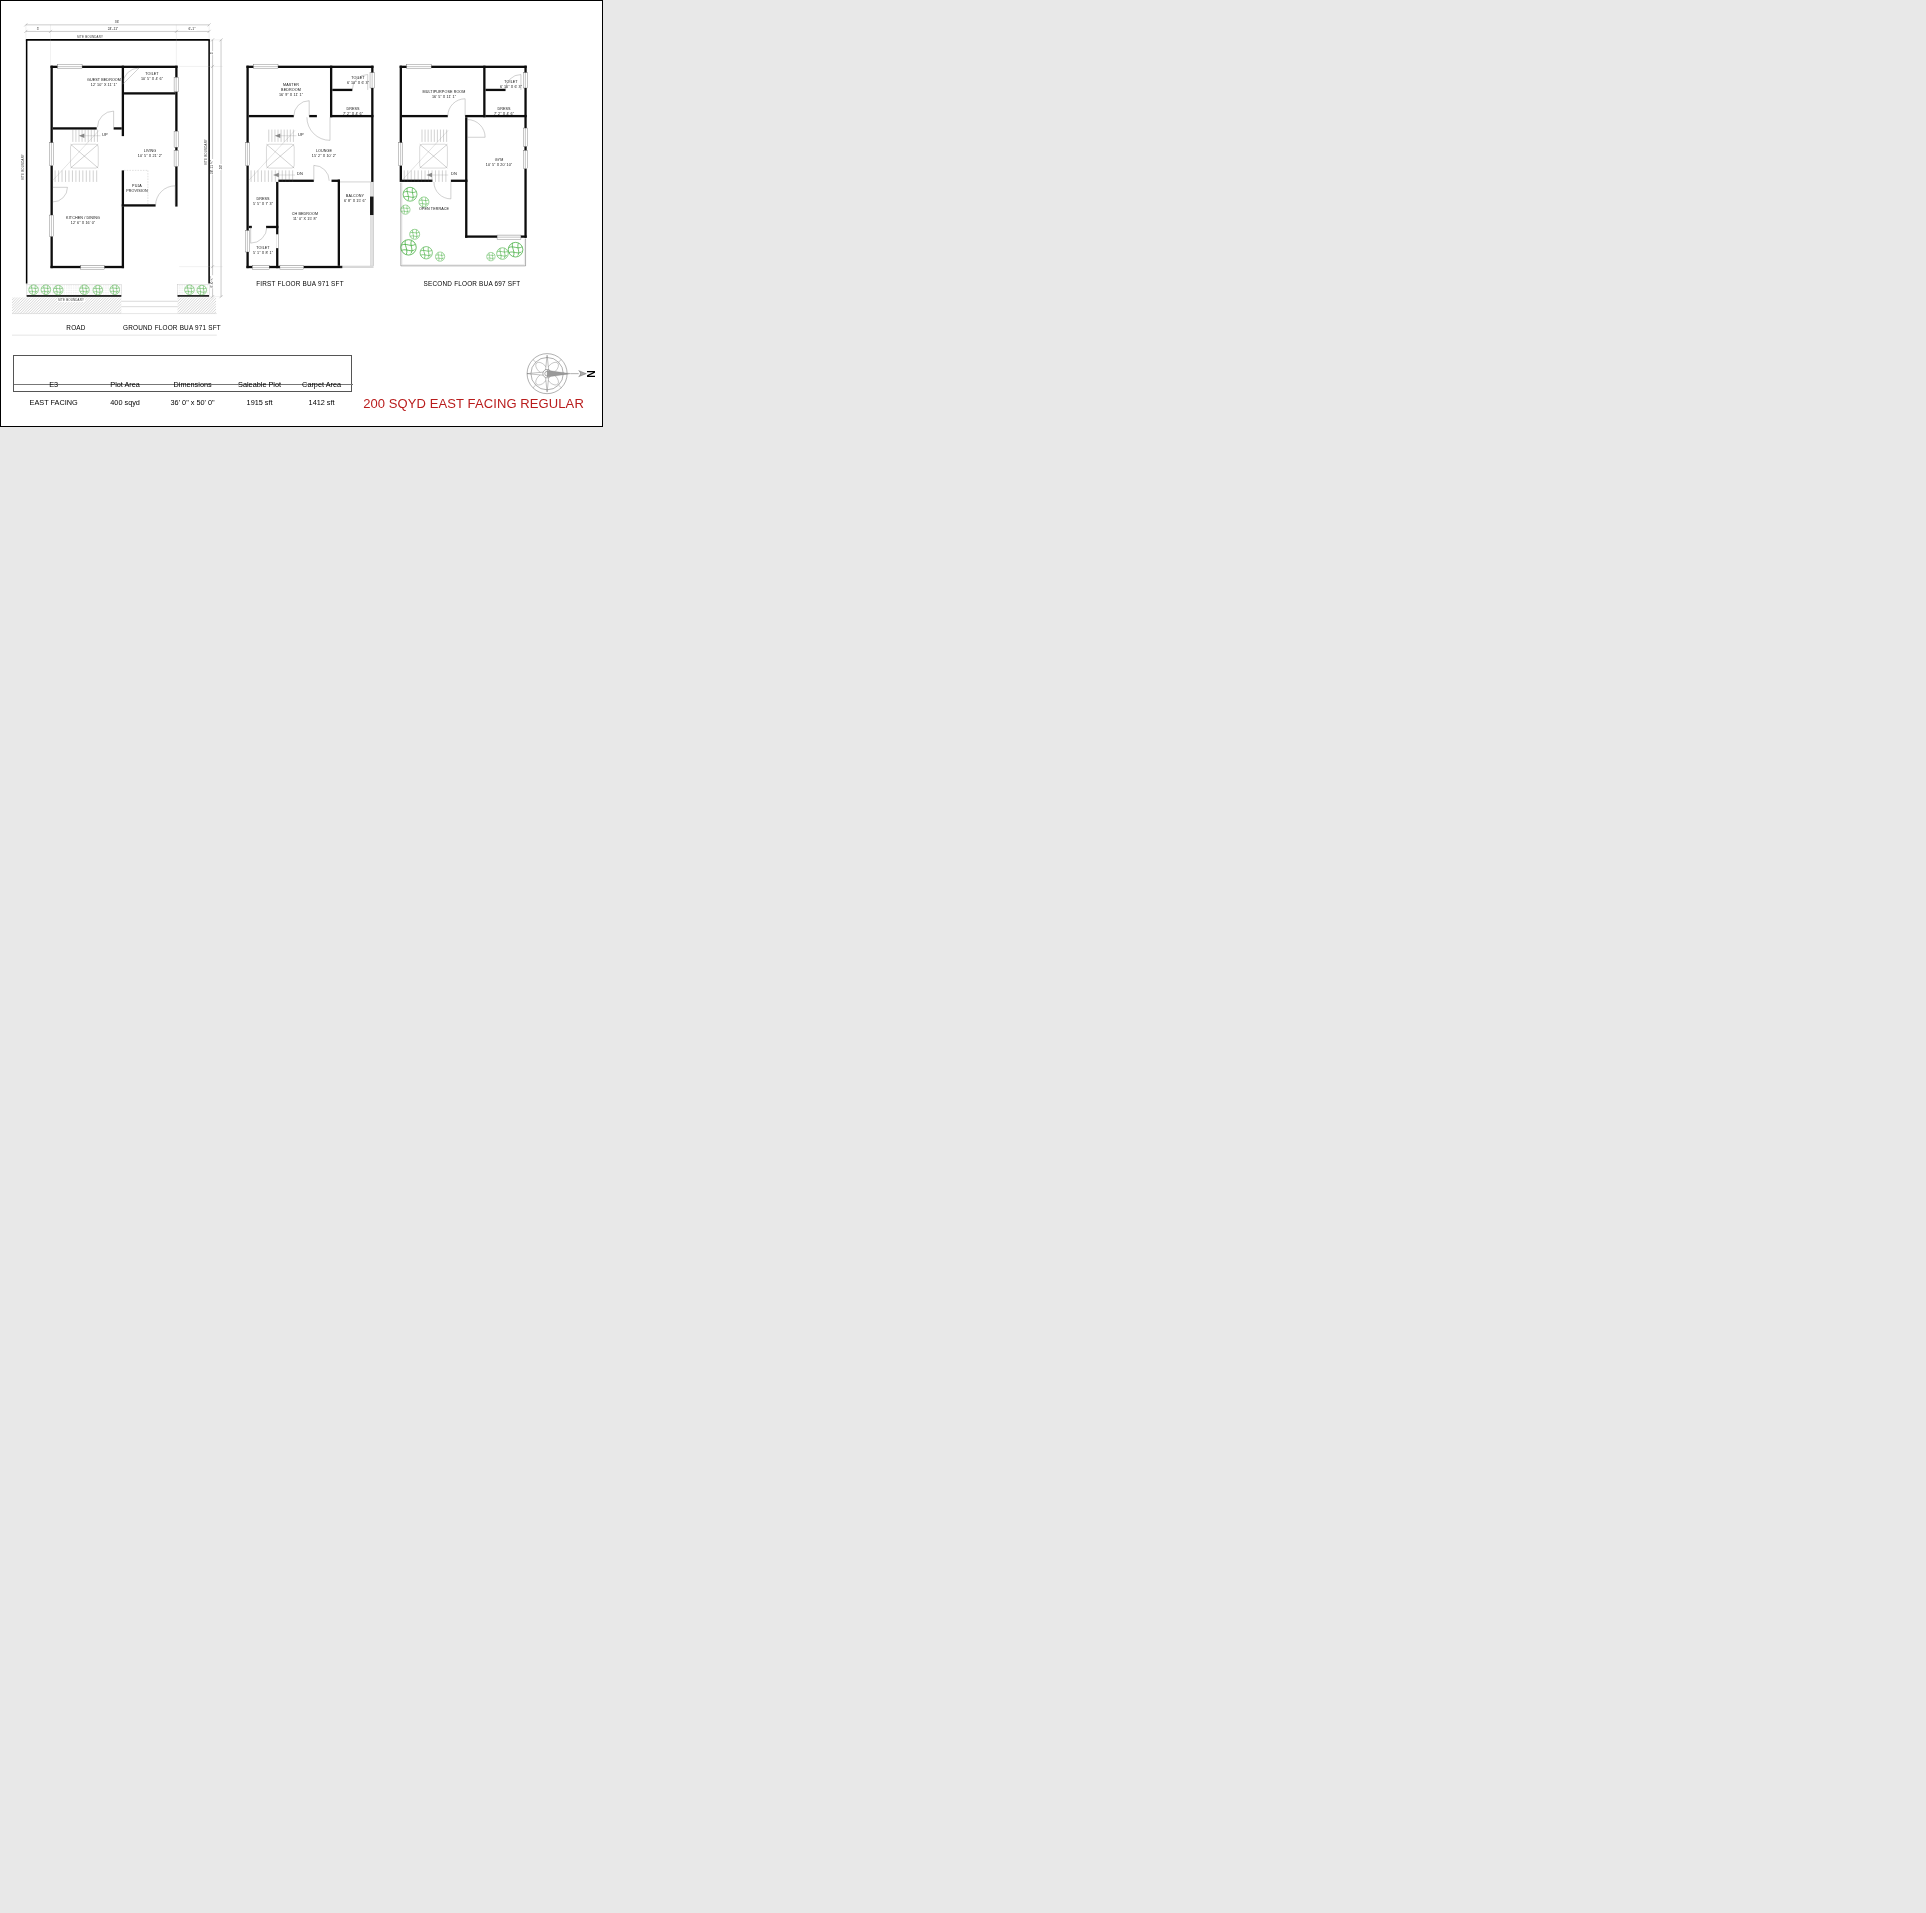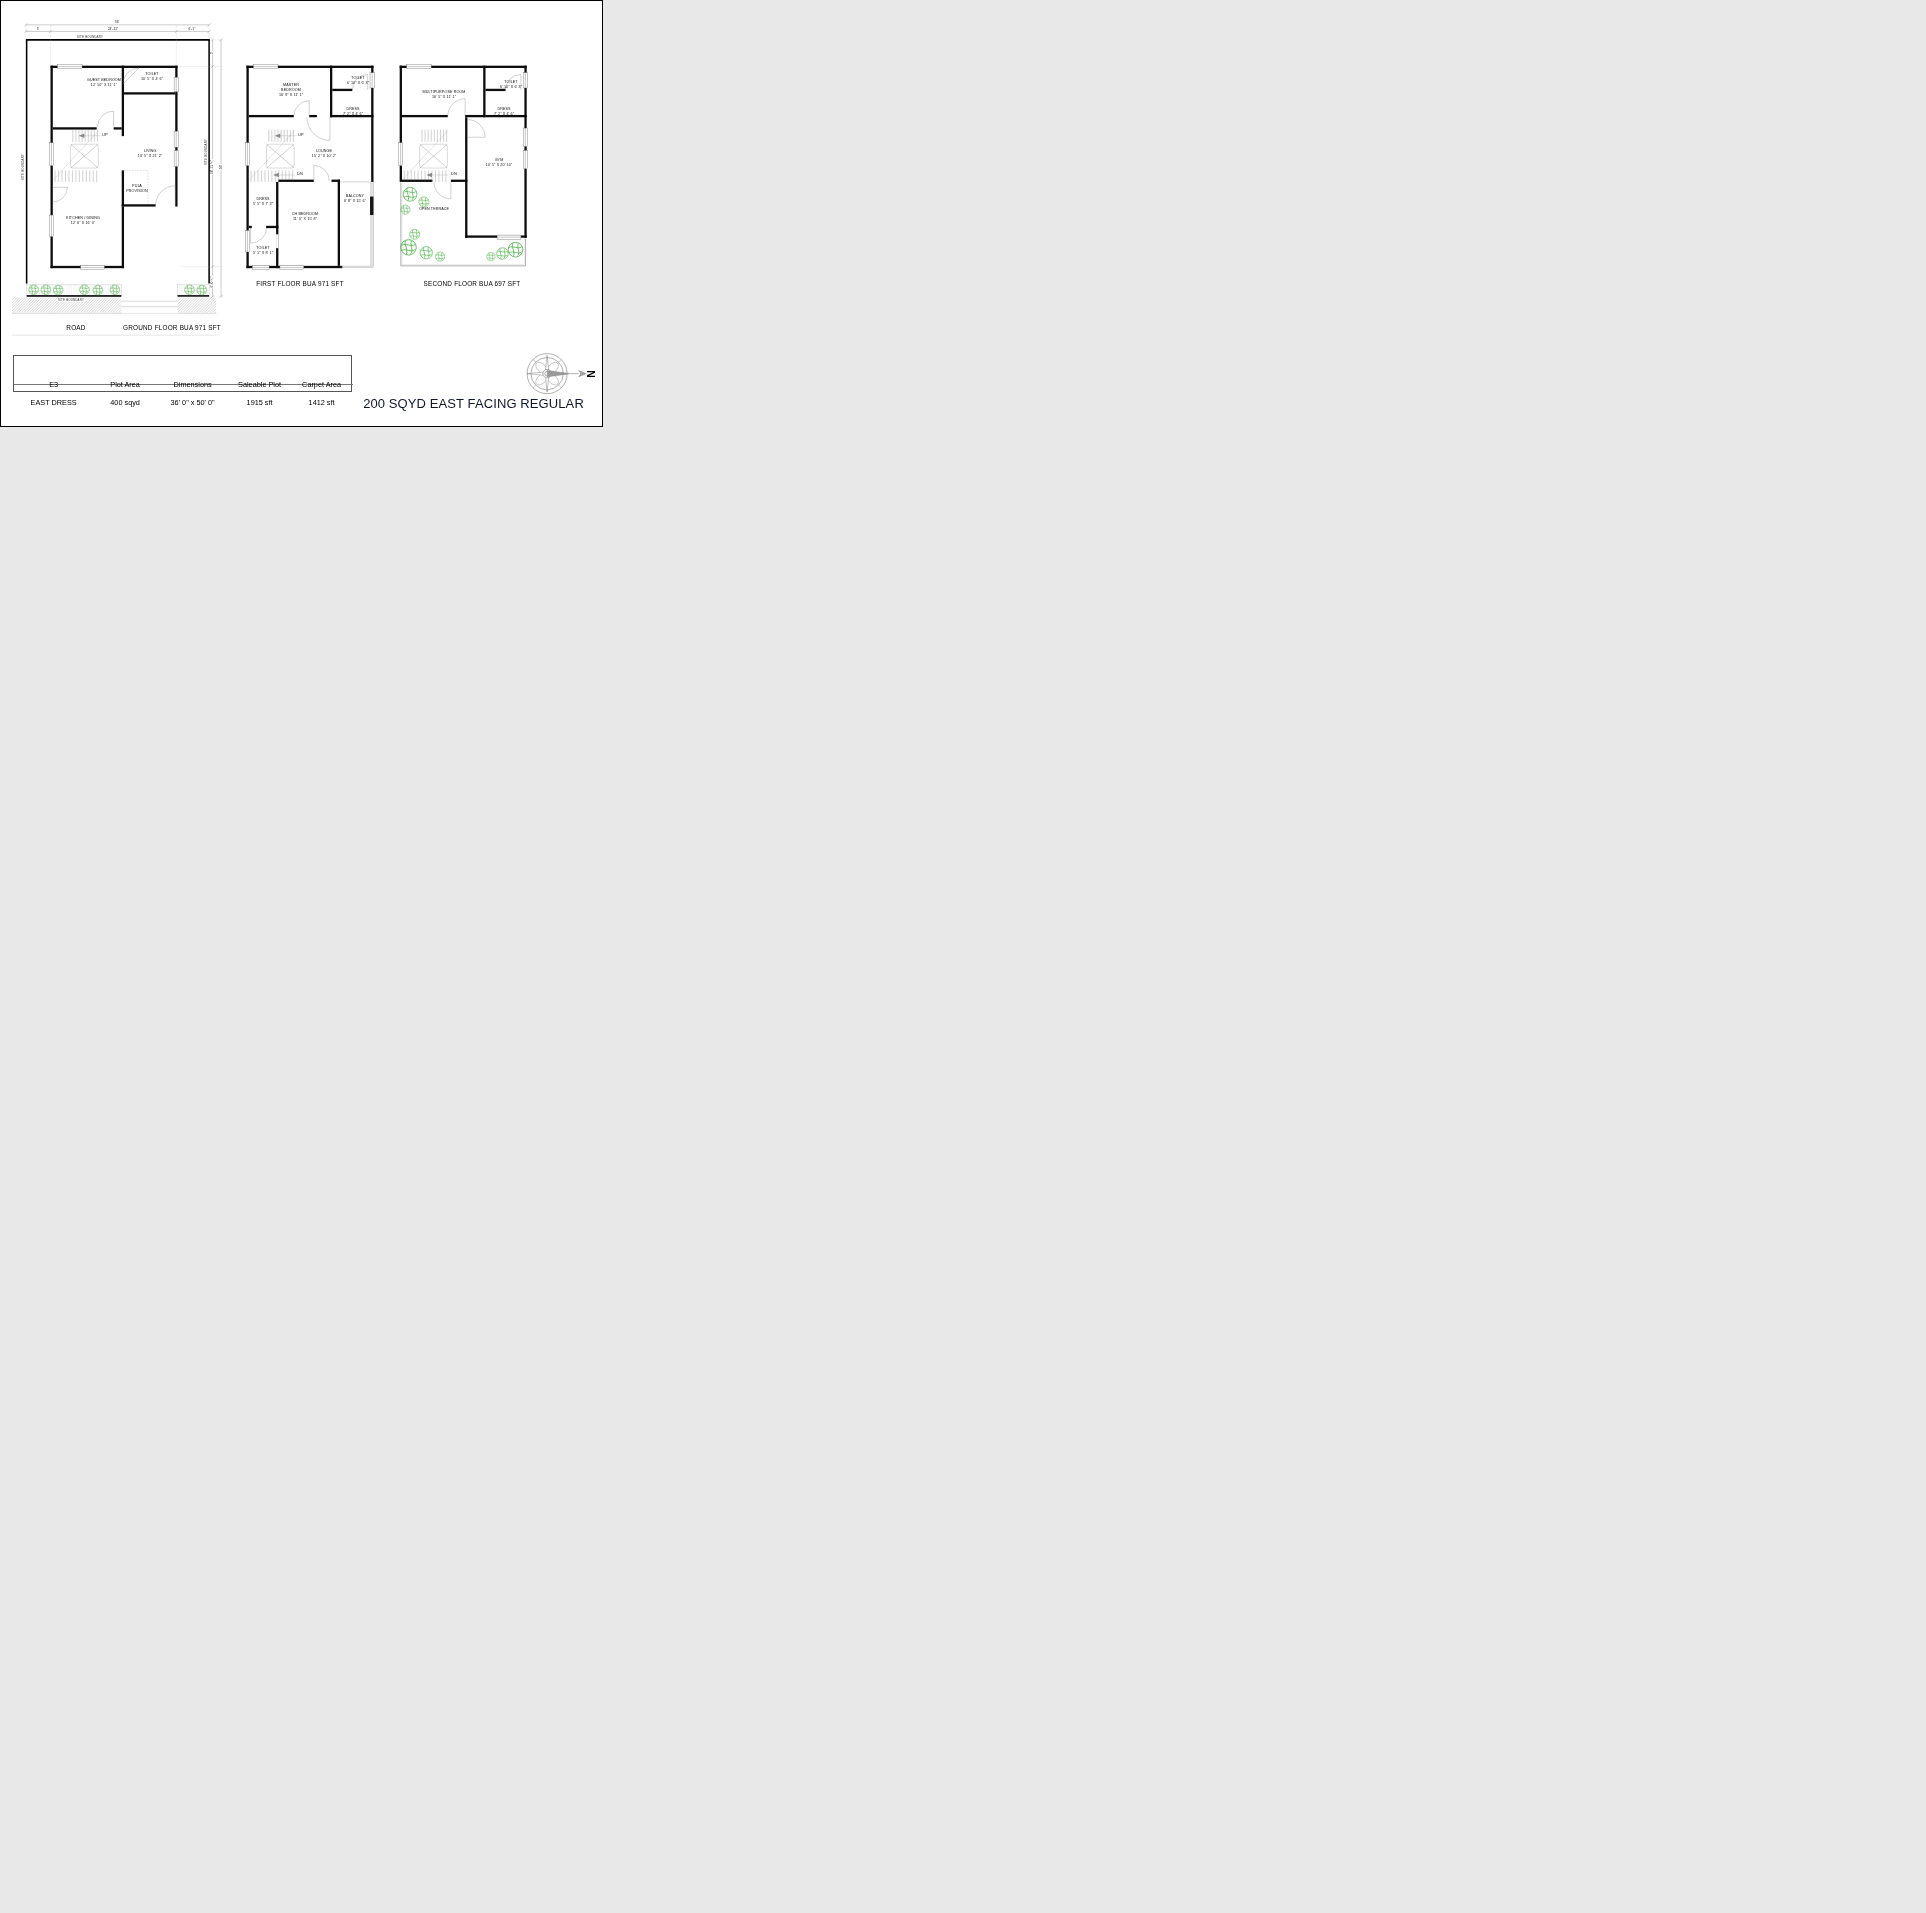--- a/index.html
+++ b/index.html
@@ -20,21 +20,21 @@
   .sb.vert{transform:translate(-50%,-50%) rotate(-90deg);}
   .caption{position:absolute;z-index:2;transform:translate(-50%,-50%);font-size:6.4px;color:#000;letter-spacing:0.2px;white-space:nowrap;}
   .info-table{position:absolute;left:11.6px;top:354px;width:339px;height:37px;z-index:2;
       display:grid;grid-template-columns:81px 62px 73px 61px 62px;grid-template-rows:18.5px 18.5px;
       border:0.4px solid #555;box-sizing:border-box;}
   .info-table .cell{display:flex;align-items:center;justify-content:center;
       border-right:0.4px solid #777;border-bottom:0.4px solid #777;font-size:7.3px;color:#000;box-sizing:border-box;margin-top:28px;}
   .info-table .cell:nth-child(5n){border-right:none;}
   .info-table .cell:nth-child(n+6){border-bottom:none;}
   .main-title{position:absolute;left:347px;top:395px;width:251px;z-index:2;text-align:center;
-      font-size:13px;color:#0f172a;letter-spacing:0.1px;white-space:nowrap;}
+      font-size:13px;color:#b91c1c;letter-spacing:0.1px;white-space:nowrap;}
   .north-label{position:absolute;left:589px;top:373px;z-index:2;transform:translate(-50%,-50%) rotate(90deg);
       font-size:10.4px;font-weight:bold;color:#000;}
 </style>
 </head>
 <body>
 
 <div class="sheet">
 
 <svg class="lines" width="601" height="425" viewBox="0 0 1560 1104">
   <defs>
@@ -408,21 +408,21 @@
 <div class="caption" style="left:171px;top:326px">GROUND FLOOR BUA 971 SFT</div>
 <div class="caption" style="left:299px;top:282px">FIRST FLOOR BUA 971 SFT</div>
 <div class="caption" style="left:471px;top:282px">SECOND FLOOR BUA 697 SFT</div>
 
 <div class="info-table">
   <div class="cell">E3</div>
   <div class="cell">Plot Area</div>
   <div class="cell">Dimensions</div>
   <div class="cell">Saleable Plot</div>
   <div class="cell">Carpet Area</div>
-  <div class="cell">EAST DRESS</div>
+  <div class="cell">EAST FACING</div>
   <div class="cell">400 sqyd</div>
   <div class="cell">36' 0" x 50' 0"</div>
   <div class="cell">1915 sft</div>
   <div class="cell">1412 sft</div>
 </div>
 
 <div class="north-label">N</div>
 <div class="main-title">200 SQYD EAST FACING REGULAR</div>
 
 </div>

